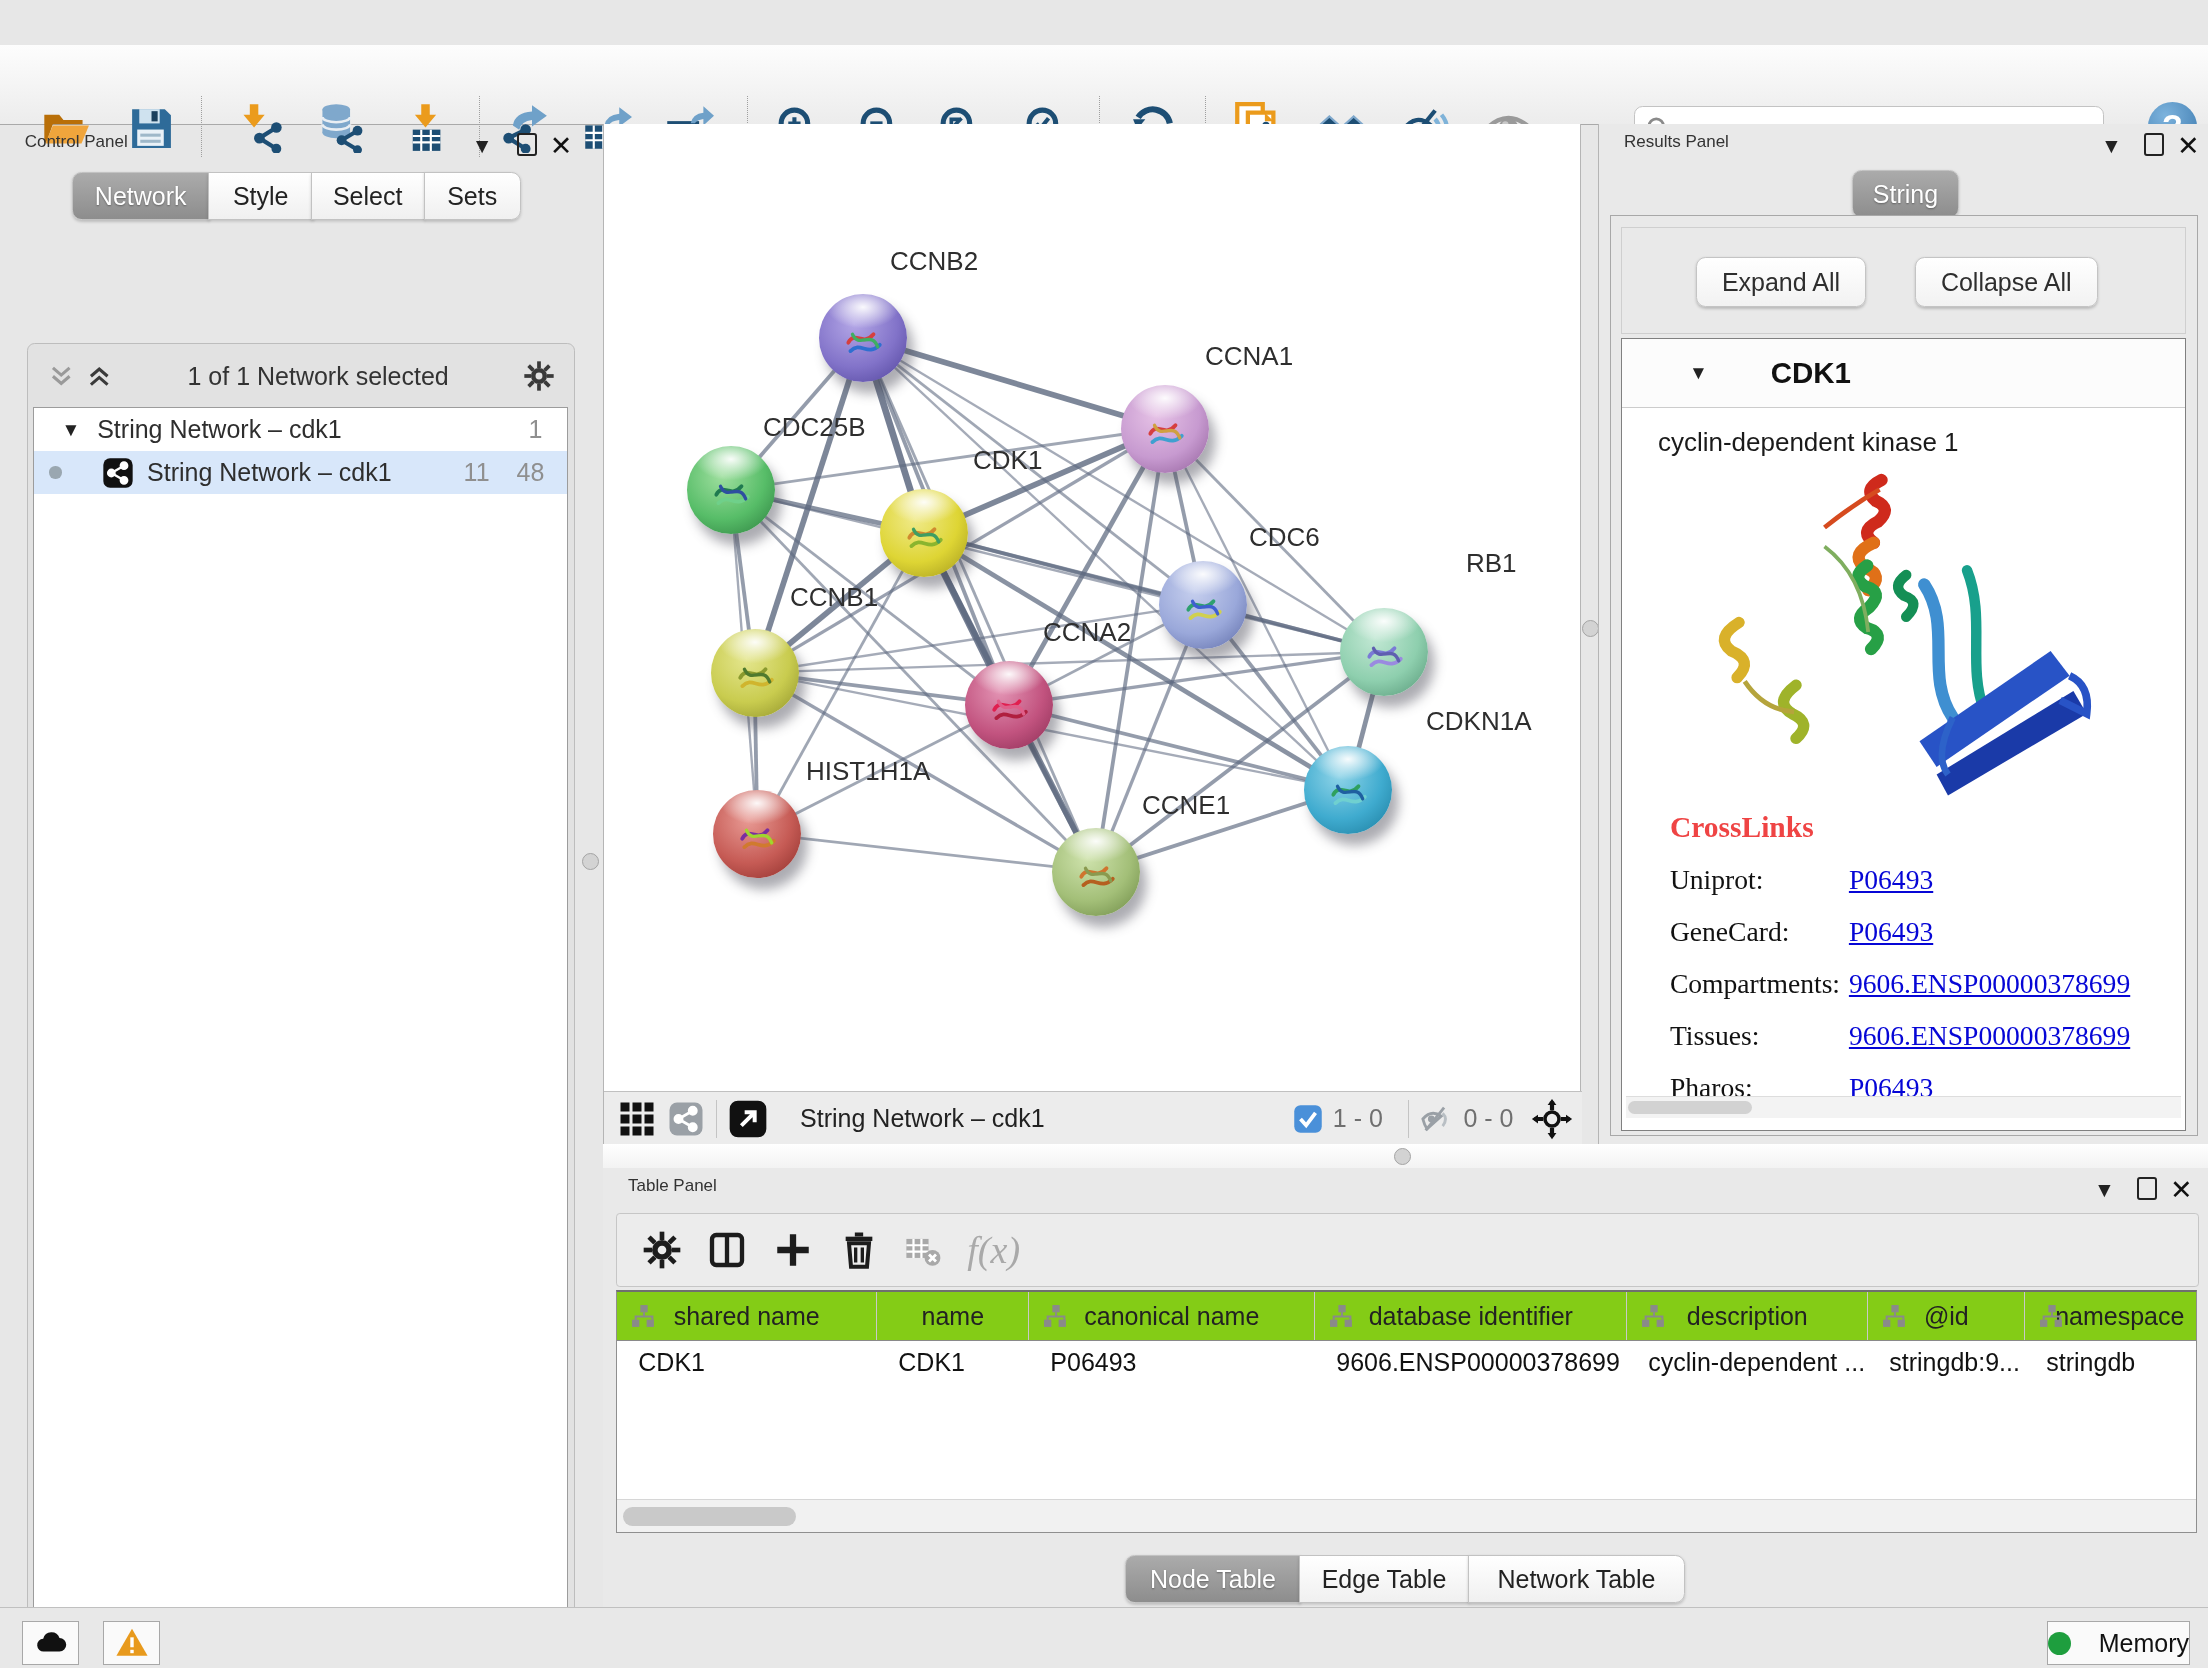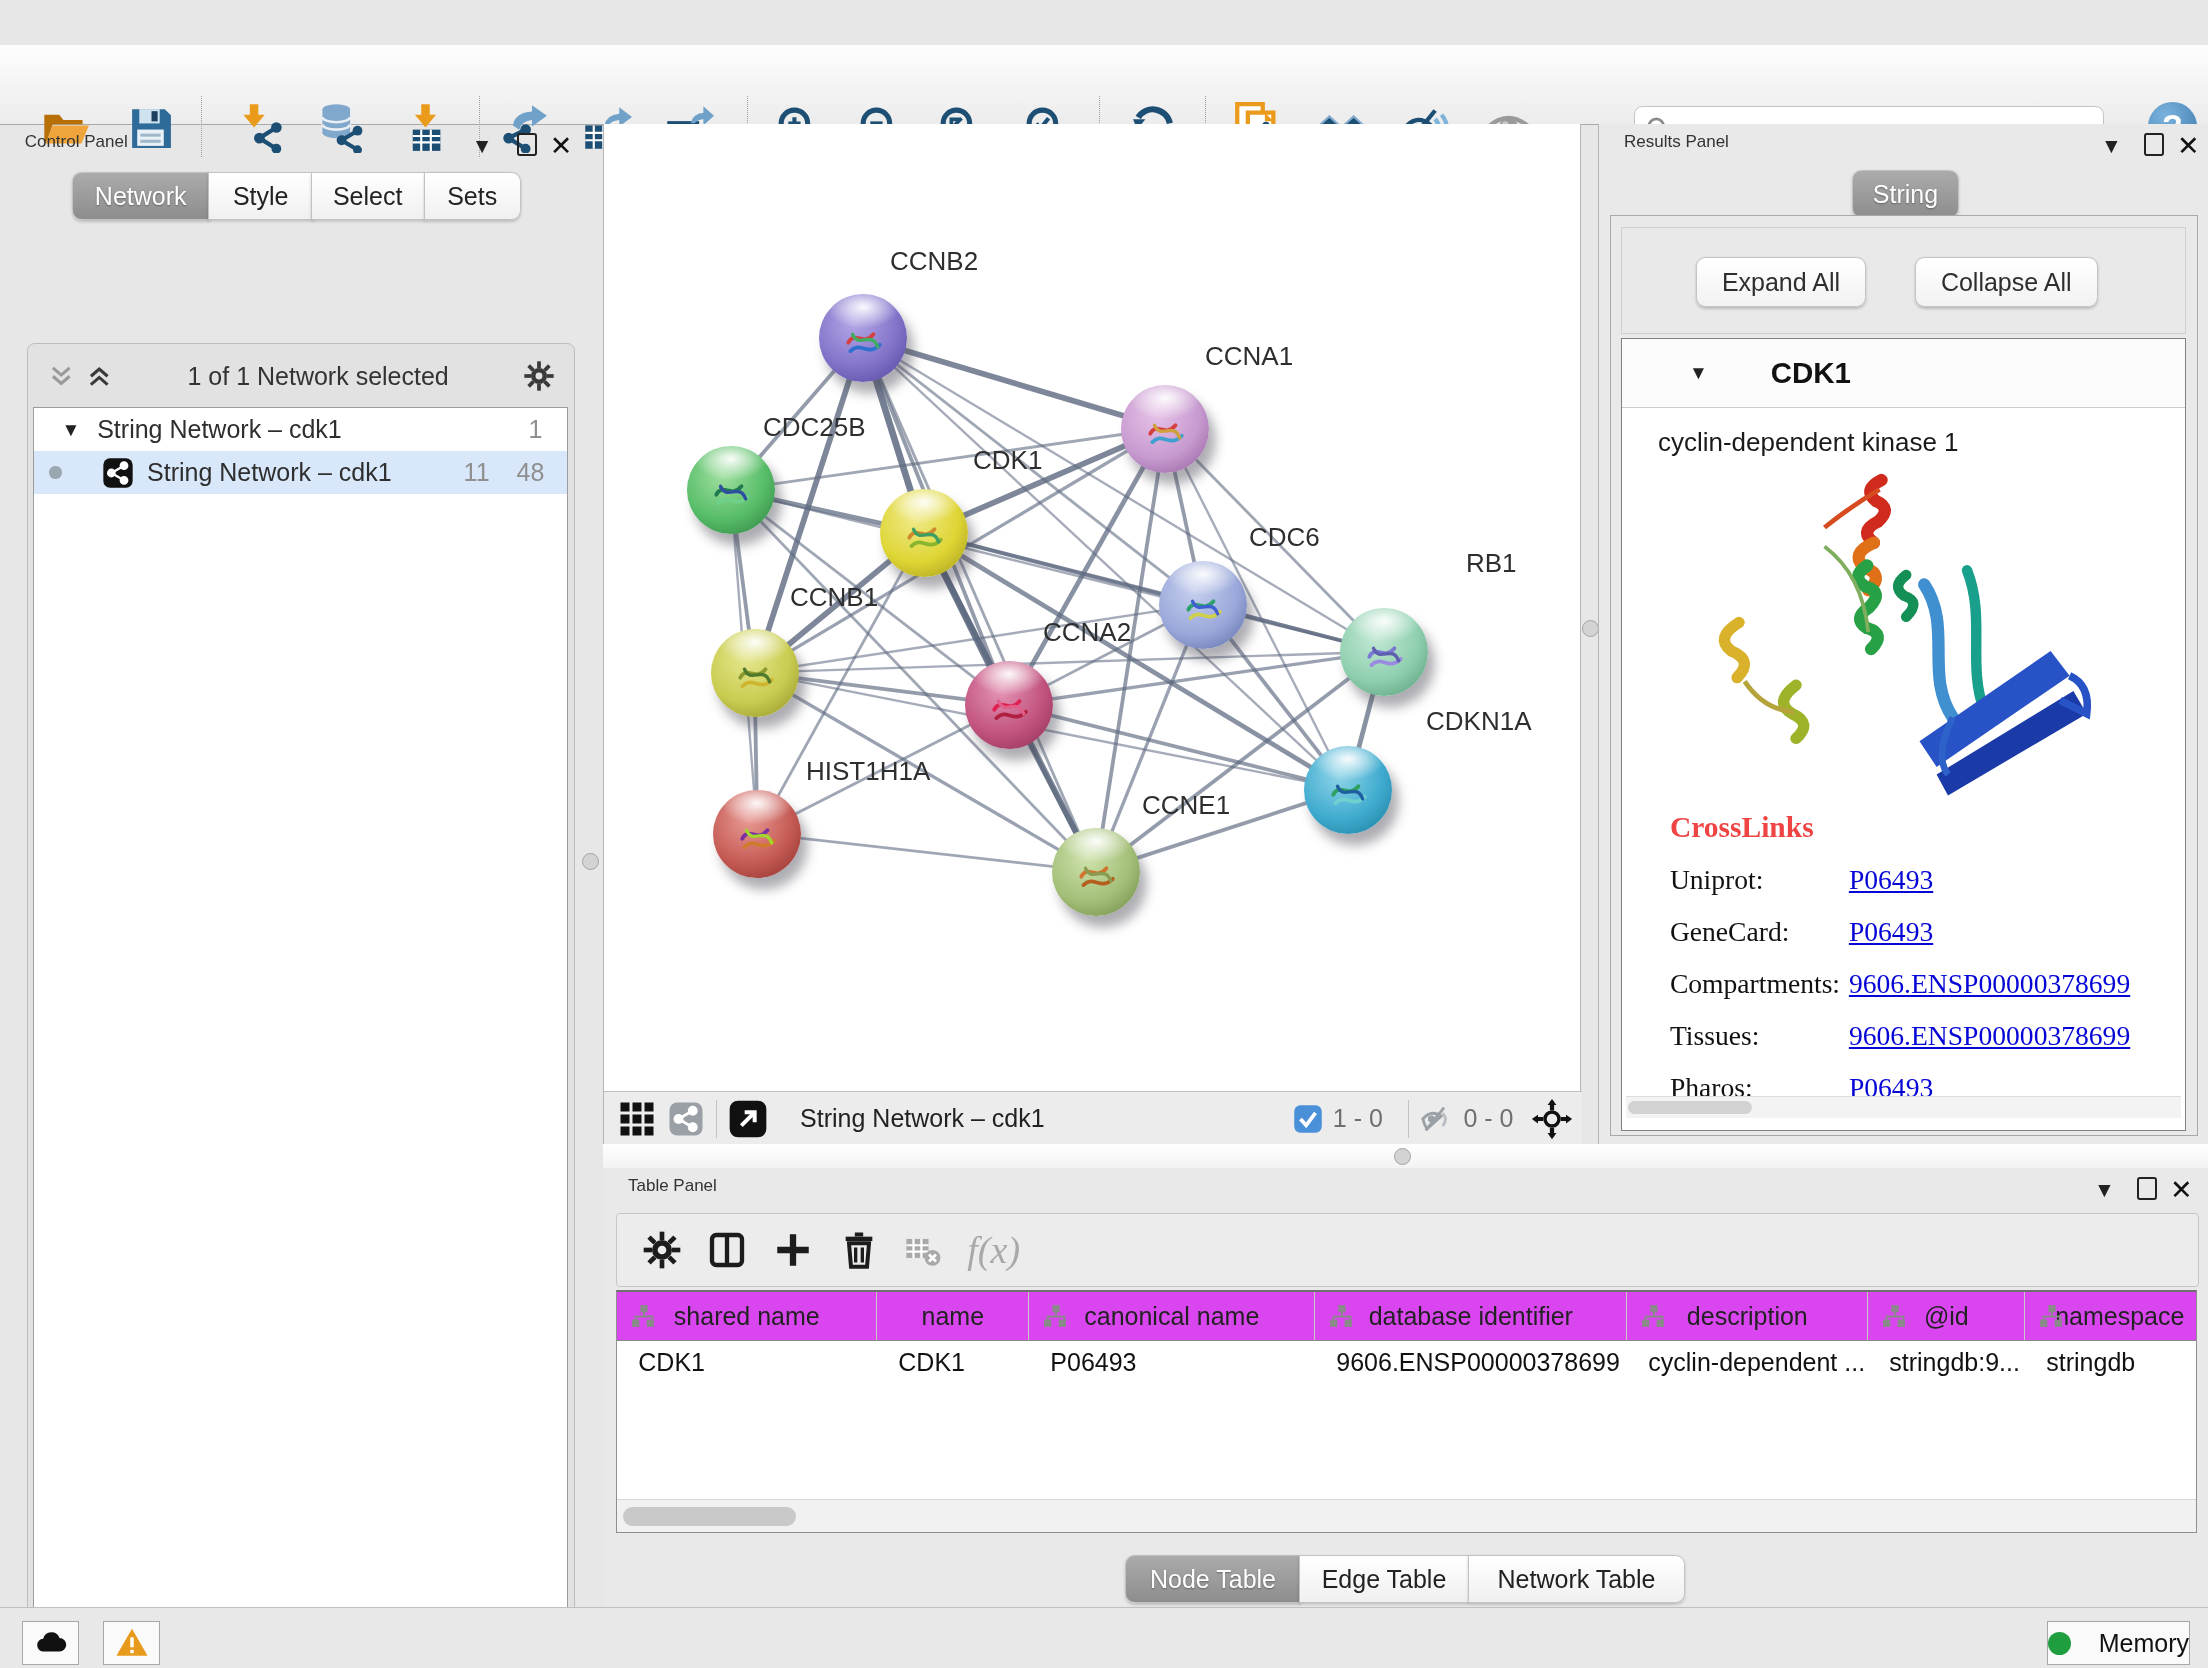--- a/index.html
+++ b/index.html
@@ -92,21 +92,21 @@
   #hsplit{position:absolute;left:603px;top:1144px;width:1605px;height:24px;background:linear-gradient(#fff,#f3f3f3);}
 
   
   #table-panel{position:absolute;left:603px;top:1168px;width:1605px;height:439px;background:#e9e9e9;}
   #tp-toolbar{position:absolute;left:13.3px;top:45px;width:1581px;height:72px;background:#ececec;
     border:1px solid #c6c6c6;border-radius:3.8px;display:flex;align-items:center;}
   #tp-toolbar > *{margin-left:25px;}
   #fx-label{font-family:"Liberation Serif","DejaVu Serif",serif;font-style:italic;font-size:38px;color:#a9a9a9;}
   #tp-table{position:absolute;left:13.3px;top:122px;width:1581px;height:243px;background:#fff;
     border:1.9px solid #8f8f8f;border-top:2.9px solid #6f6f6f;box-sizing:border-box;overflow:hidden;}
-  #table-header{display:flex;height:48px;background:#d946ef;border-bottom:1.9px solid #8a8a8a;text-align:right;}
+  #table-header{display:flex;height:48px;background:#84cc16;border-bottom:1.9px solid #8a8a8a;text-align:right;}
   .th{position:relative;height:100%;display:flex;align-items:center;justify-content:center;
     border-right:1px solid #c9c9c9;box-sizing:border-box;flex:none;font-size:25px;color:#222;}
   .th .hicon{position:absolute;left:13.3px;top:12.4px;}
   #table-row{display:flex;height:42px;align-items:center;}
   .td{flex:none;box-sizing:border-box;padding-left:21px;font-size:25px;color:#111;white-space:nowrap;overflow:hidden;}
   #tp-hscroll{position:absolute;left:0;bottom:0;width:100%;height:32px;background:#f1f1f1;border-top:1px solid #d6d6d6;}
   #tp-hscroll .thumb{position:absolute;left:5.7px;top:6.7px;width:173px;height:19px;border-radius:9.5px;background:#c9c9c9;}
   #tp-tabs{position:absolute;left:0;top:387px;width:100%;height:51px;}
 
   

